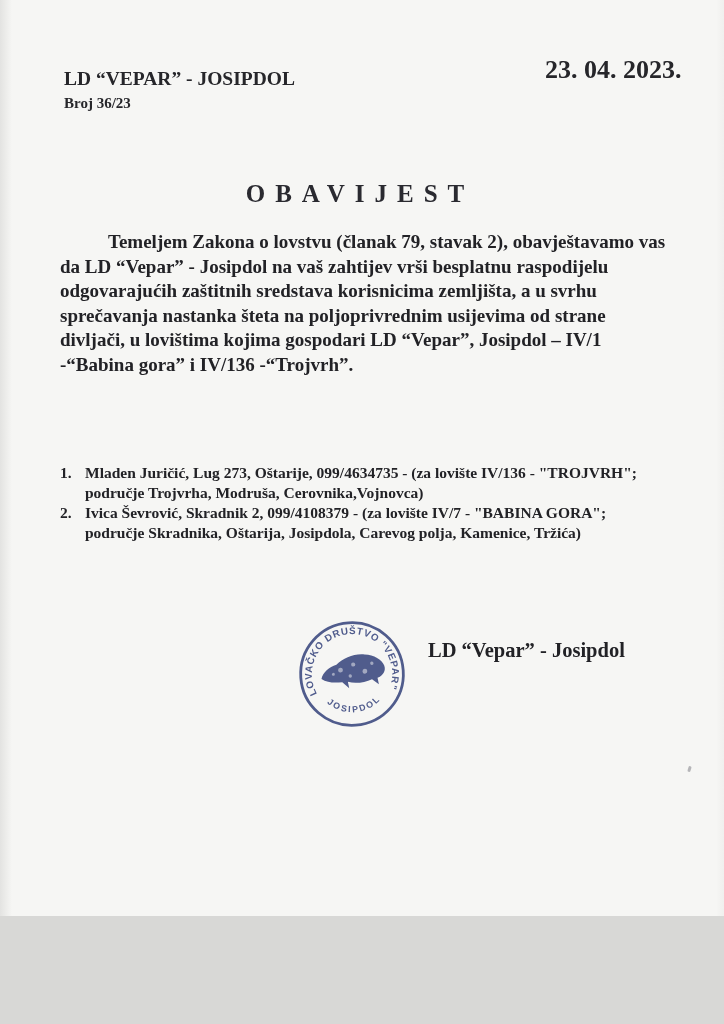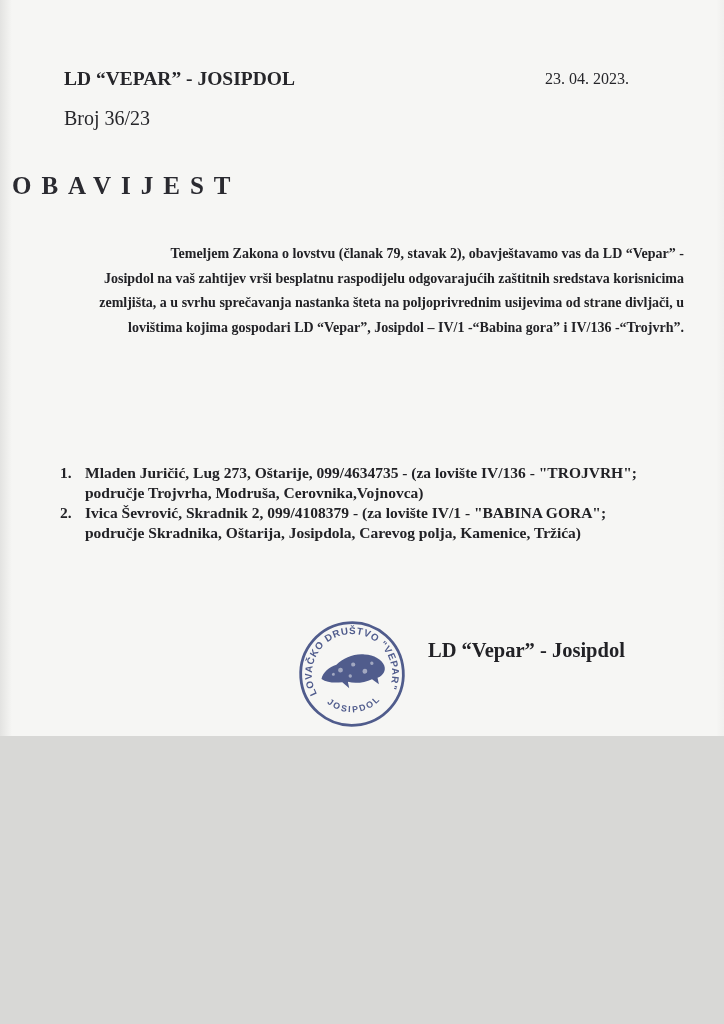--- a/index.html
+++ b/index.html
@@ -1,50 +1,50 @@
 <!DOCTYPE html>
 <html><head>
 <meta charset="utf-8">
 <style>
   html,body{margin:0;padding:0;background:#d8d8d6;}
   .page{
     position:relative;
-    width:724px;height:736px;
+    width:724px;height:916px;
     margin:0 auto;
     background:
       linear-gradient(to right, rgba(60,60,60,0.10), rgba(60,60,60,0) 12px),
       linear-gradient(to left, rgba(60,60,60,0.03), rgba(60,60,60,0) 8px),
       #f6f6f4;
     font-family:"Liberation Serif", serif;
     color:#26262a;
     overflow:hidden;
   }
   .hdr-org{
     position:absolute;left:64px;top:66px;
     font-size:19.5px;font-weight:bold;line-height:25px;white-space:nowrap;
   }
   .hdr-date{
-    position:absolute;left:545px;top:66px;
-    font-size:16px;font-weight:normal;line-height:25px;white-space:nowrap;
+    position:absolute;left:545px;top:57px;
+    font-size:26px;font-weight:bold;line-height:25px;white-space:nowrap;
   }
   .hdr-ref{
-    position:absolute;left:64px;top:106px;
-    font-size:20px;font-weight:normal;line-height:25px;white-space:nowrap;
+    position:absolute;left:64px;top:91px;
+    font-size:15px;font-weight:bold;line-height:25px;white-space:nowrap;
   }
   .title{
     position:absolute;left:0;top:172px;width:680px;
-    margin:0;text-align:left;
+    margin:8px;text-align:center;
     font-size:25px;font-weight:bold;letter-spacing:10px;
     color:#2a2a30;
     padding-left:12px;
   }
   .para{
-    position:absolute;left:60px;width:612px;margin:12px;
-    font-size:14px;font-weight:bold;line-height:24.6px;
-    text-indent:48px;text-align:right;
+    position:absolute;left:60px;width:612px;margin:0;
+    font-size:19px;font-weight:bold;line-height:24.6px;
+    text-indent:48px;text-align:left;
     color:#222226;
   }
   .p1{top:230px;}
   .p2{top:399px;}
   .contacts{
     position:absolute;left:60px;top:463px;width:600px;
     margin:0;padding:0;list-style:none;
     font-size:15.5px;font-weight:bold;line-height:20px;
     color:#222226;
   }
@@ -78,21 +78,21 @@
 
   <p class="para p1">Temeljem Zakona o lovstvu (članak 79, stavak 2), obavještavamo vas da LD “Vepar” - Josipdol na vaš zahtijev vrši besplatnu raspodijelu odgovarajućih zaštitnih sredstava korisnicima zemljišta, a u svrhu sprečavanja nastanka šteta na poljoprivrednim usijevima od strane divljači, u lovištima kojima gospodari LD “Vepar”, Josipdol – IV/1 -“Babina gora” i IV/136 -“Trojvrh”.</p>
 
   <ol class="contacts">
     <li>
       <span class="num">1.</span>
       <span class="txt">Mladen Juričić, Lug 273, Oštarije, 099/4634735 - (za lovište IV/136 - "TROJVRH"; područje Trojvrha, Modruša, Cerovnika,Vojnovca)</span>
     </li>
     <li>
       <span class="num">2.</span>
-      <span class="txt">Ivica Ševrović, Skradnik 2, 099/4108379 - (za lovište IV/1 - "BABINA GORA"; područje Skradnika, Oštarija, Josipdola, Carevog polja, Kamenice, Tržića)</span>
+      <span class="txt">Ivica Ševrović, Skradnik 2, 099/4108379 - (za lovište IV/7 - "BABINA GORA"; područje Skradnika, Oštarija, Josipdola, Carevog polja, Kamenice, Tržića)</span>
     </li>
   </ol>
 
   <svg class="stamp" viewBox="0 0 120 120" xmlns="http://www.w3.org/2000/svg">
     <defs>
       <path id="arcTop" d="M 21 78.2 A 43 43 0 1 1 99 78.2" fill="none"></path>
       <path id="arcBottom" d="M 32.6 90.5 A 41 41 0 0 0 87.4 90.5" fill="none"></path>
     </defs>
     <circle cx="60" cy="60" r="55" fill="none" stroke="#35437c" stroke-width="3"></circle>
     <text font-family="Liberation Sans, sans-serif" font-size="10.5" font-weight="bold" fill="#35437c" letter-spacing="0.8">

